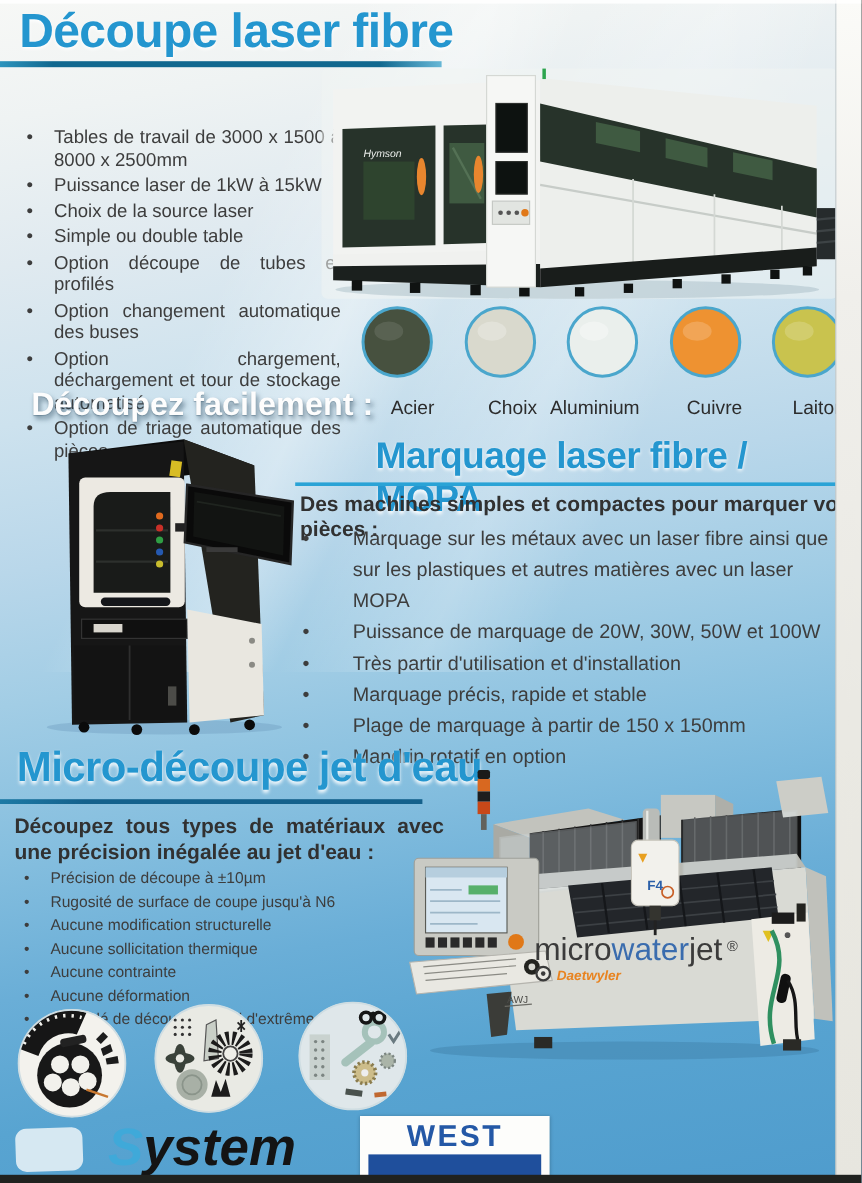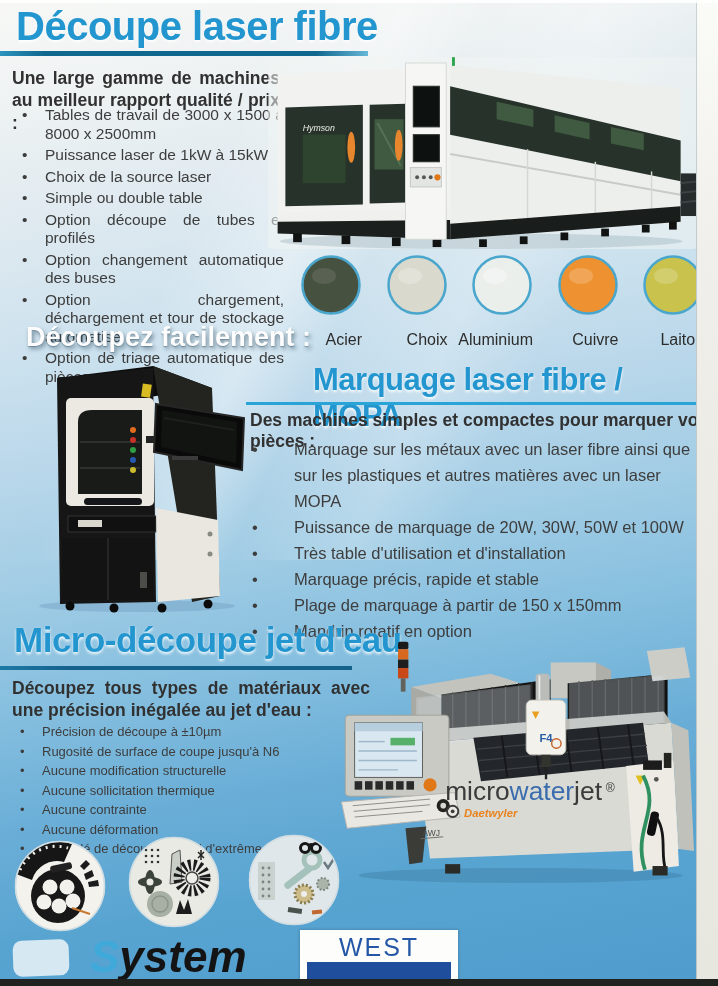--- a/index.html
+++ b/index.html
@@ -32,41 +32,40 @@
   .list-jet li::before{left:6px;}
   .badge{font-size:27px;font-weight:bold;color:#fdfdfd;
     text-shadow:2px 3px 4px rgba(45,75,95,.55),0 1px 1px rgba(45,75,95,.4);}
   .materials{display:flex;justify-content:space-between;width:424px;}
   .mat{width:82px;text-align:right;}
   .mat-label{display:block;margin-top:11px;font-size:16px;color:#2c2c2c;}
   .sys-patch{width:56px;height:36px;background:rgba(236,245,248,.85);border-radius:9px;transform:rotate(-2deg);}
   .sys-text{font-style:italic;font-weight:600;font-size:44px;letter-spacing:0px;color:#141414;}
   .sys-text .ini{color:#3fa9d9;}
   .west{width:158px;background:#fdfdfb;text-align:center;padding:5px 0 3px 0;box-shadow:0 0 3px rgba(0,0,0,.25);}
-  .west-top{font-size:25px;font-weight:400;letter-spacing:2px;color:#2458a6;line-height:1;}
+  .west-top{font-size:25px;font-weight:700;letter-spacing:2px;color:#2458a6;line-height:1;}
   .west-band{margin:2px 7px 0 7px;background:#1f4f9c;padding:18px 0 1px 0;}
   .west-band span{color:#fff;font-size:10.5px;font-weight:bold;letter-spacing:4px;}
   .west-reflect{margin:1px 7px 0 7px;background:#aebfd6;padding:2px 0 1px 0;transform:scaleY(-1);opacity:.45;filter:blur(.5px);}
   .edge-right{position:absolute;right:0;top:0;width:21px;height:986px;z-index:6;
     background:linear-gradient(180deg,#fbfbf8 0%,#f0efeb 25%,#eae9e3 60%,#e7e6df 100%);
     border-left:1px solid rgba(110,135,150,.35);}
   .edge-bottom{position:absolute;left:0;bottom:0;width:718px;height:7px;background:#20221f;z-index:7;}
   .edge-top{position:absolute;left:0;top:0;width:718px;height:3px;background:rgba(255,255,255,.85);z-index:6;}
   svg text{font-family:"Liberation Sans",sans-serif;}
 </style>
 </head>
 <body>
 
 <div id="page">
   <div class="sheen"></div>
 
   <div class="abs title" style="left:16px;top:4px;font-size:40px;">Découpe laser fibre</div>
   <div class="rule" style="left:0;top:51px;width:368px;height:5px;background:linear-gradient(90deg,#2c94bd,#11688f 12%,#11688f 86%,#67b7d6);"></div>
 
-  <div class="abs intro" style="left:12px;top:67px;width:268px;font-size:17.5px;line-height:1.28;text-align:justify;">Une large gamme de machines au meilleur rapport qualité / prix :</div>
 
   <ul class="abs bullets list-fibre" style="left:12px;top:106px;">
     <li>Tables de travail de 3000 x 1500 à 8000 x 2500mm</li>
     <li>Puissance laser de 1kW à 15kW</li>
     <li>Choix de la source laser</li>
     <li>Simple ou double table</li>
     <li>Option découpe de tubes et profilés</li>
     <li>Option changement automatique des buses</li>
     <li>Option chargement, déchargement et tour de stockage automatisé</li>
     <li>Option de triage automatique des pièces</li>
@@ -165,21 +164,21 @@
     </div>
   </div>
 
   <div class="abs title" style="left:313px;top:362px;font-size:31px;">Marquage laser fibre / MOPA</div>
   <div class="rule" style="left:246px;top:402px;width:452px;height:3px;background:#2aa3d6;"></div>
   <div class="abs intro" style="left:250px;top:410px;width:460px;font-size:17.5px;">Des machines simples et compactes pour marquer vos pièces :</div>
 
   <ul class="abs bullets list-marquage" style="left:250px;top:436px;">
     <li>Marquage sur les métaux avec un laser fibre ainsi que sur les plastiques et autres matières avec un laser MOPA</li>
     <li>Puissance de marquage de 20W, 30W, 50W et 100W</li>
-    <li>Très table d'utilisation et d'installation</li>
+    <li>Très partir d'utilisation et d'installation</li>
     <li>Marquage précis, rapide et stable</li>
     <li>Plage de marquage à partir de 150 x 150mm</li>
     <li>Mandrin rotatif en option</li>
   </ul>
 
   <svg class="abs" style="left:22px;top:358px;z-index:2;" width="235" height="255" viewBox="0 0 235 255">
     <ellipse cx="115" cy="248" rx="98" ry="6" fill="#6f9cbd" opacity="0.4"></ellipse>
     <polygon points="35,20 131,8 190,30 92,44" fill="#0c0c0c"></polygon>
     <polygon points="131,8 190,30 198,238 170,244" fill="#23231f"></polygon>
     <polygon points="35,20 131,10 134,244 38,246" fill="#161616"></polygon>

